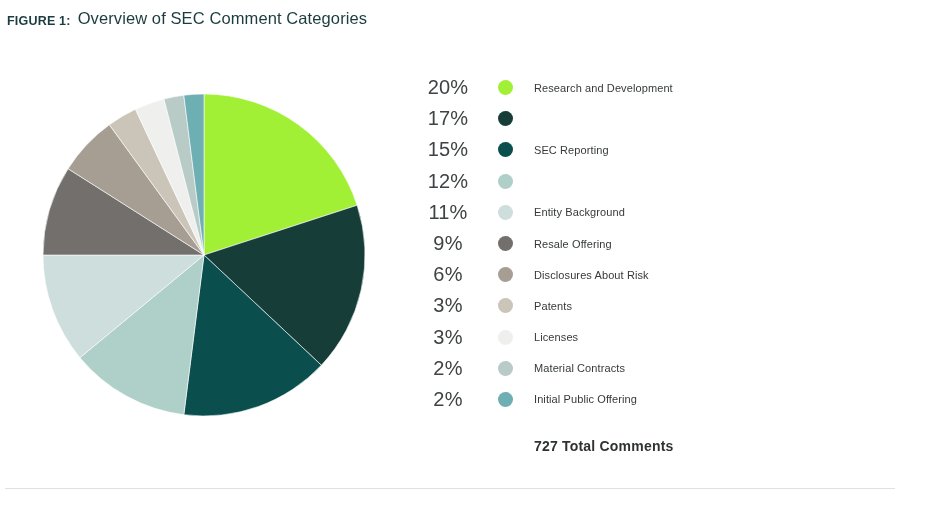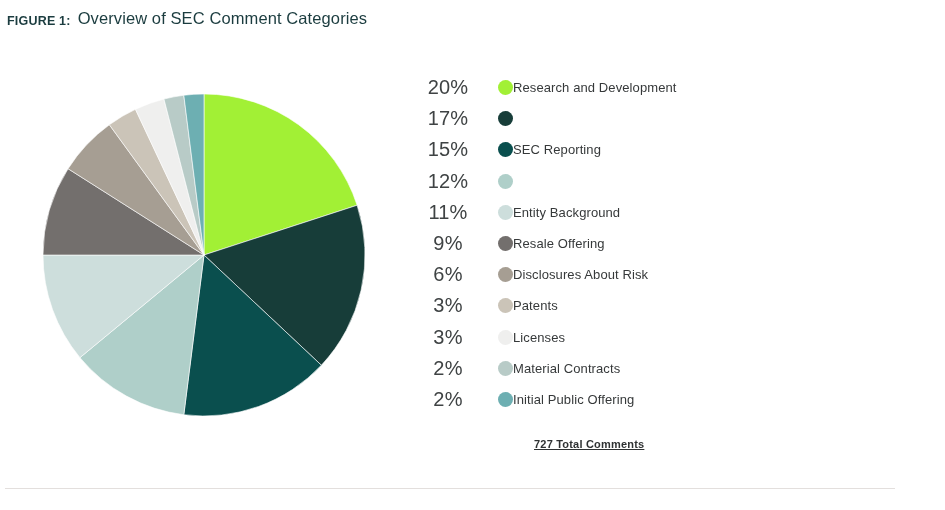--- a/index.html
+++ b/index.html
@@ -70,37 +70,37 @@
     letter-spacing: 0.2px;
   }
   .legend-dot {
     width: 15px;
     height: 15px;
     border-radius: 50%;
     margin-left: 22px;
     flex: 0 0 auto;
   }
   .legend-name {
-    font-size: 13px;
+    margin-left: 21px;
+    font-size: 11px;
     color: #36393a;
     letter-spacing: 0.1px;
     white-space: nowrap;
   }
 
   
   #total-comments {
     position: absolute;
     left: 534px;
     top: 438px;
-    font-size: 11px;
+    font-size: 14px;
     font-weight: bold;
     color: #2f3233;
     letter-spacing: 0.2px;
     white-space: nowrap;
-    text-decoration: underline;
   }
 
   
   #footer-divider {
     position: absolute;
     left: 5px;
     top: 488px;
     width: 890px;
     height: 1px;
     background: #e3dfdd;

